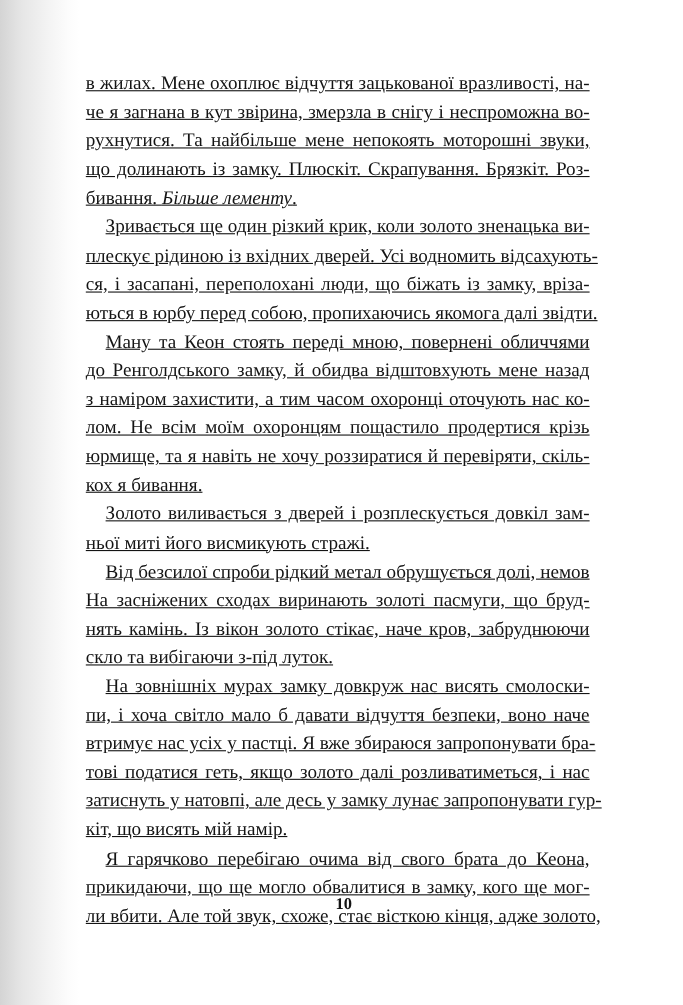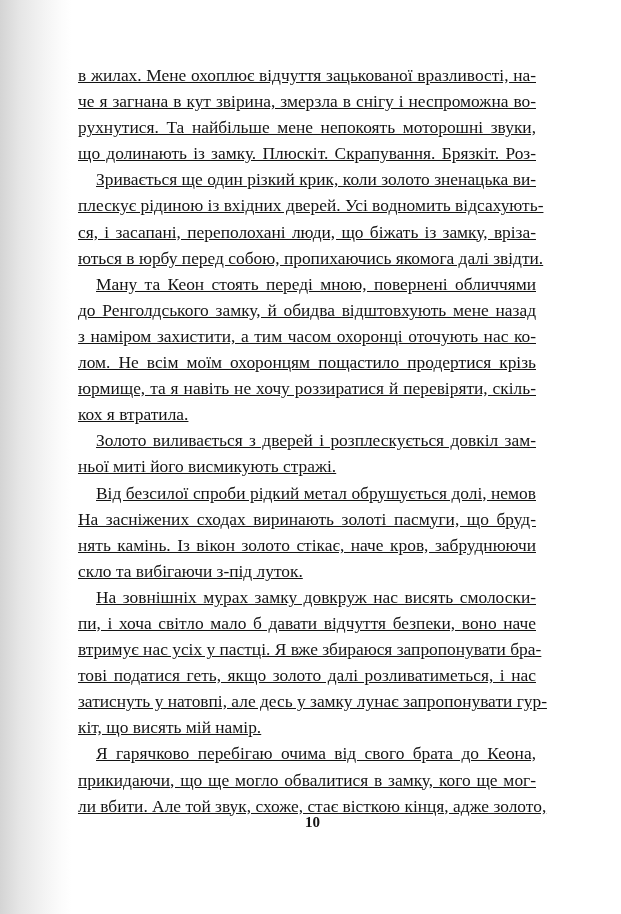--- a/index.html
+++ b/index.html
@@ -61,36 +61,37 @@
 <body>
 
 <div class="page">
   <div class="text-block">
 
     <div>
       <span class="line">в жилах. Мене охоплює відчуття зацькованої вразливості, на-</span>
       <span class="line">че я загнана в кут звірина, змерзла в снігу і неспроможна во-</span>
       <span class="line">рухнутися. Та найбільше мене непокоять моторошні звуки,</span>
       <span class="line">що долинають із замку. Плюскіт. Скрапування. Брязкіт. Роз-</span>
+      <span class="line last"><span>бивання. </span><span class="italic">Більше лементу</span><span>.</span></span>
     </div>
 
     <div>
       <span class="line indent">Зривається ще один різкий крик, коли золото зненацька ви-</span>
       <span class="line">плескує рідиною із вхідних дверей. Усі водномить відсахують-</span>
       <span class="line">ся, і засапані, переполохані люди, що біжать із замку, вріза-</span>
       <span class="line">ються в юрбу перед собою, пропихаючись якомога далі звідти.</span>
     </div>
 
     <div>
       <span class="line indent">Ману та Кеон стоять переді мною, повернені обличчями</span>
       <span class="line">до Ренголдського замку, й обидва відштовхують мене назад</span>
       <span class="line">з наміром захистити, а тим часом охоронці оточують нас ко-</span>
       <span class="line">лом. Не всім моїм охоронцям пощастило продертися крізь</span>
       <span class="line">юрмище, та я навіть не хочу роззиратися й перевіряти, скіль-</span>
-      <span class="line last">кох я втратила.</span>
+      <span class="line last">кох я бивання.</span>
     </div>
 
     <div>
       <span class="line indent">Золото виливається з дверей і розплескується довкіл зам-</span>
       <span class="line last">ньої миті його висмикують стражі.</span>
     </div>
 
     <div>
       <span class="line indent">Від безсилої спроби рідкий метал обрушується долі, немов</span>
       <span class="line">На засніжених сходах виринають золоті пасмуги, що бруд-</span>

